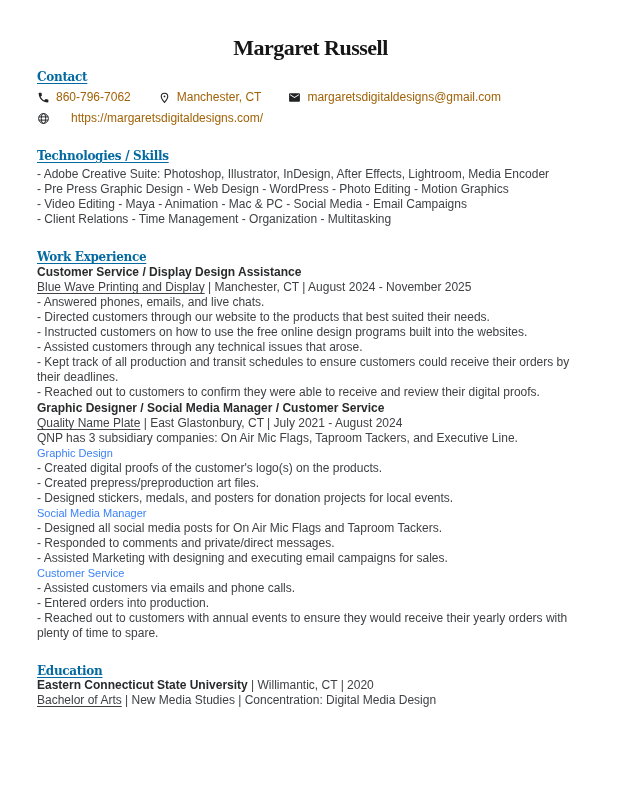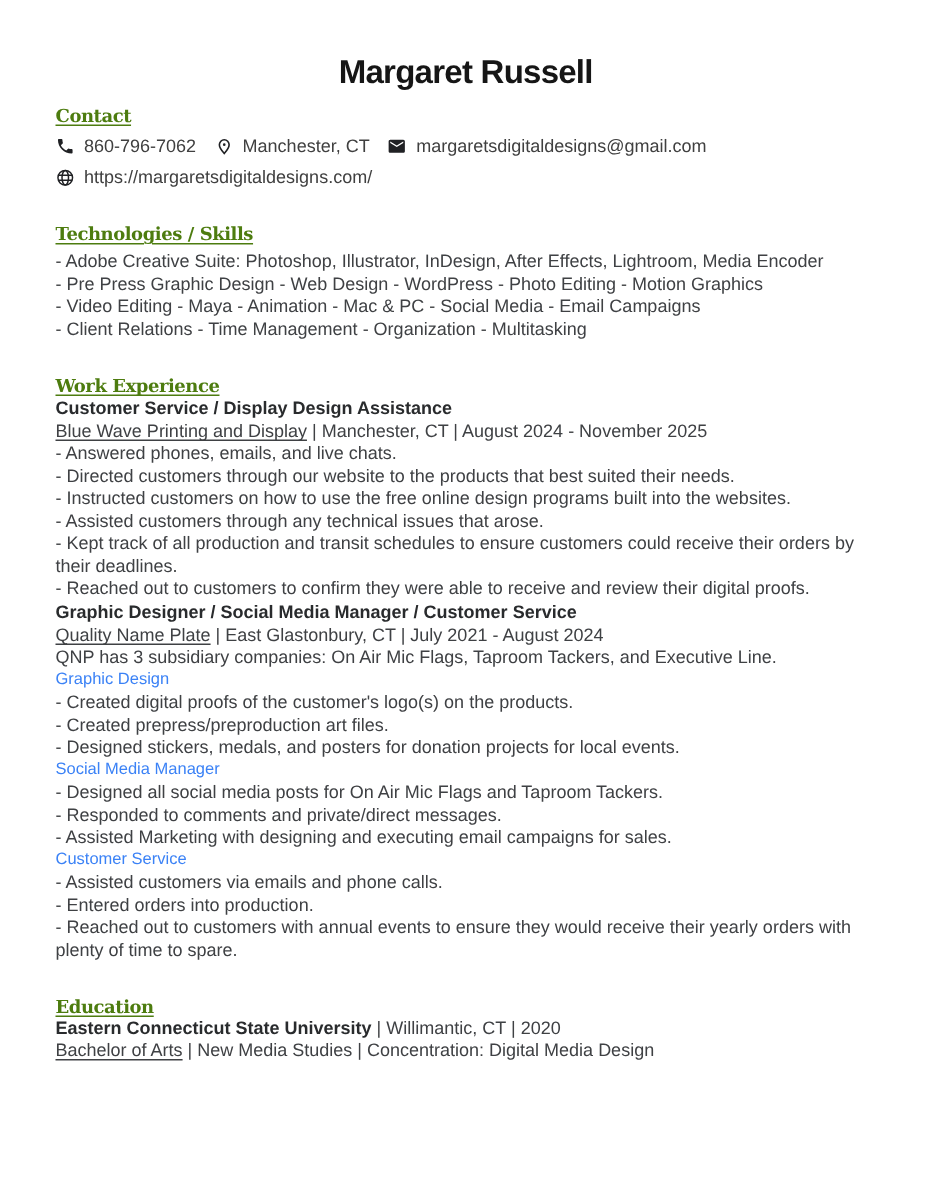--- a/index.html
+++ b/index.html
@@ -13,54 +13,54 @@
   .page {
     position: relative;
     width: 620px; height: 802px;
     box-sizing: border-box;
     padding: 0 36px 0 37px;
   }
   
   .name {
     margin: 34px 0 0 0;
     text-align: center;
-    font-family: Liberation Sans, sans-serif;
+    font-family: Liberation Serif, serif;
     font-weight: bold;
     font-size: 22px;
     line-height: 28px;
     letter-spacing: -0.5px;
     color: #161616;
   }
   
   .sec-heading {
     font-family: "DejaVu Serif", serif;
     font-weight: bold;
     font-size: 12px;
     line-height: 14px;
     letter-spacing: -0.3px;
-    color: #4d7c0f;
+    color: #0369a1;
     text-decoration: underline;
     text-underline-offset: 2px;
   }
   .mt-contact { margin-top: 8px; }
   .mt-section { margin-top: 23px; }
   
   .line {
     font-size: 12px;
     line-height: 15px;
     color: #3f4144;
   }
   .contact-row {
     display: flex;
     align-items: center;
-    gap: 6px;
+    gap: 21px;
     margin-top: 5px;
     font-size: 12px;
     line-height: 16px;
-    color: #404040;
+    color: #a16207;
   }
   .contact-row .seg { display: inline-flex; align-items: center; gap: 6px; margin-right: 6px; }
   .icon { width: 13px; height: 13px; display: inline-block; flex: 0 0 auto; }
   .icon svg { width: 13px; height: 13px; display: block; }
   .skills-block { margin-top: 4px; }
   .job-title {
     font-size: 12px;
     line-height: 15px;
     font-weight: bold;
     color: #292b2d;

